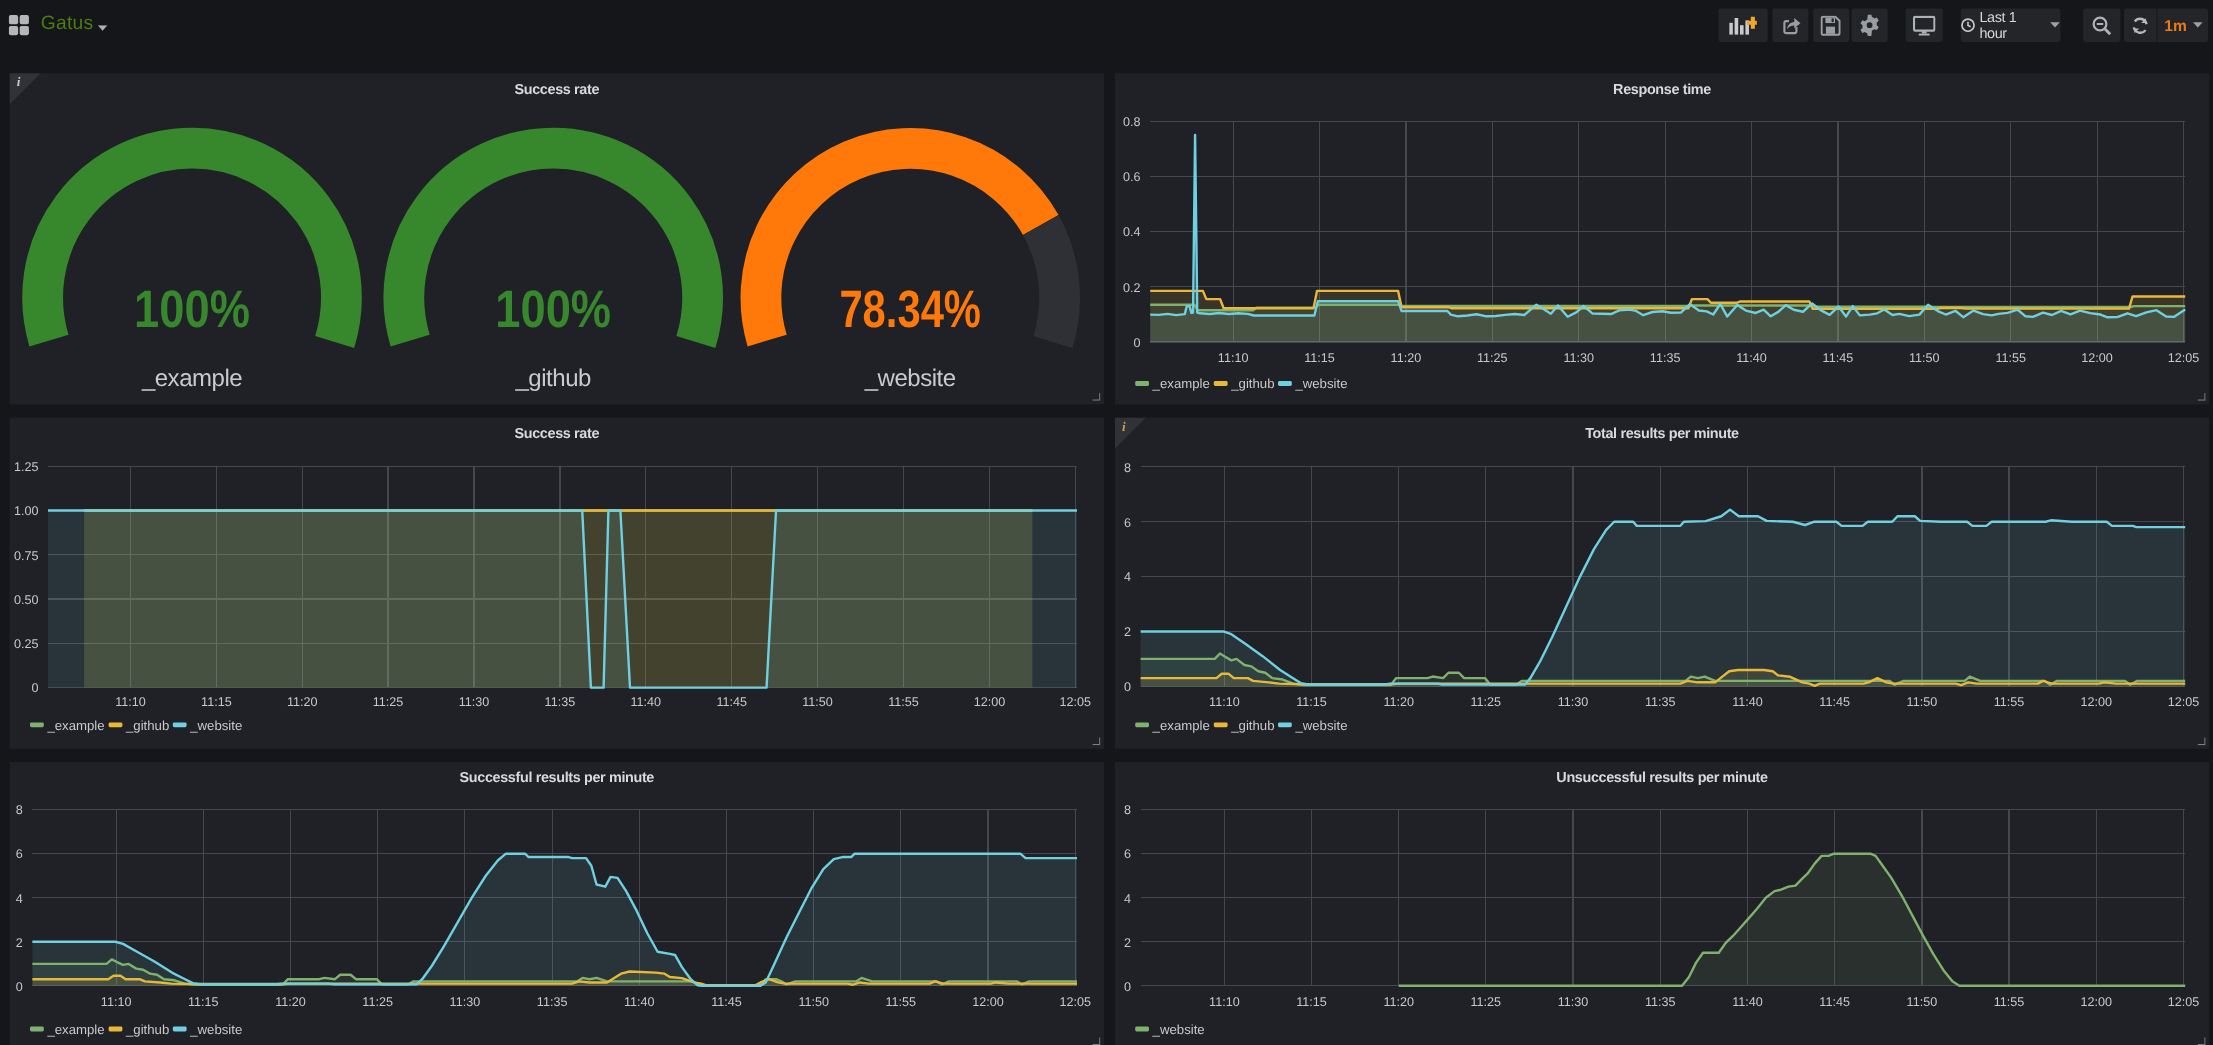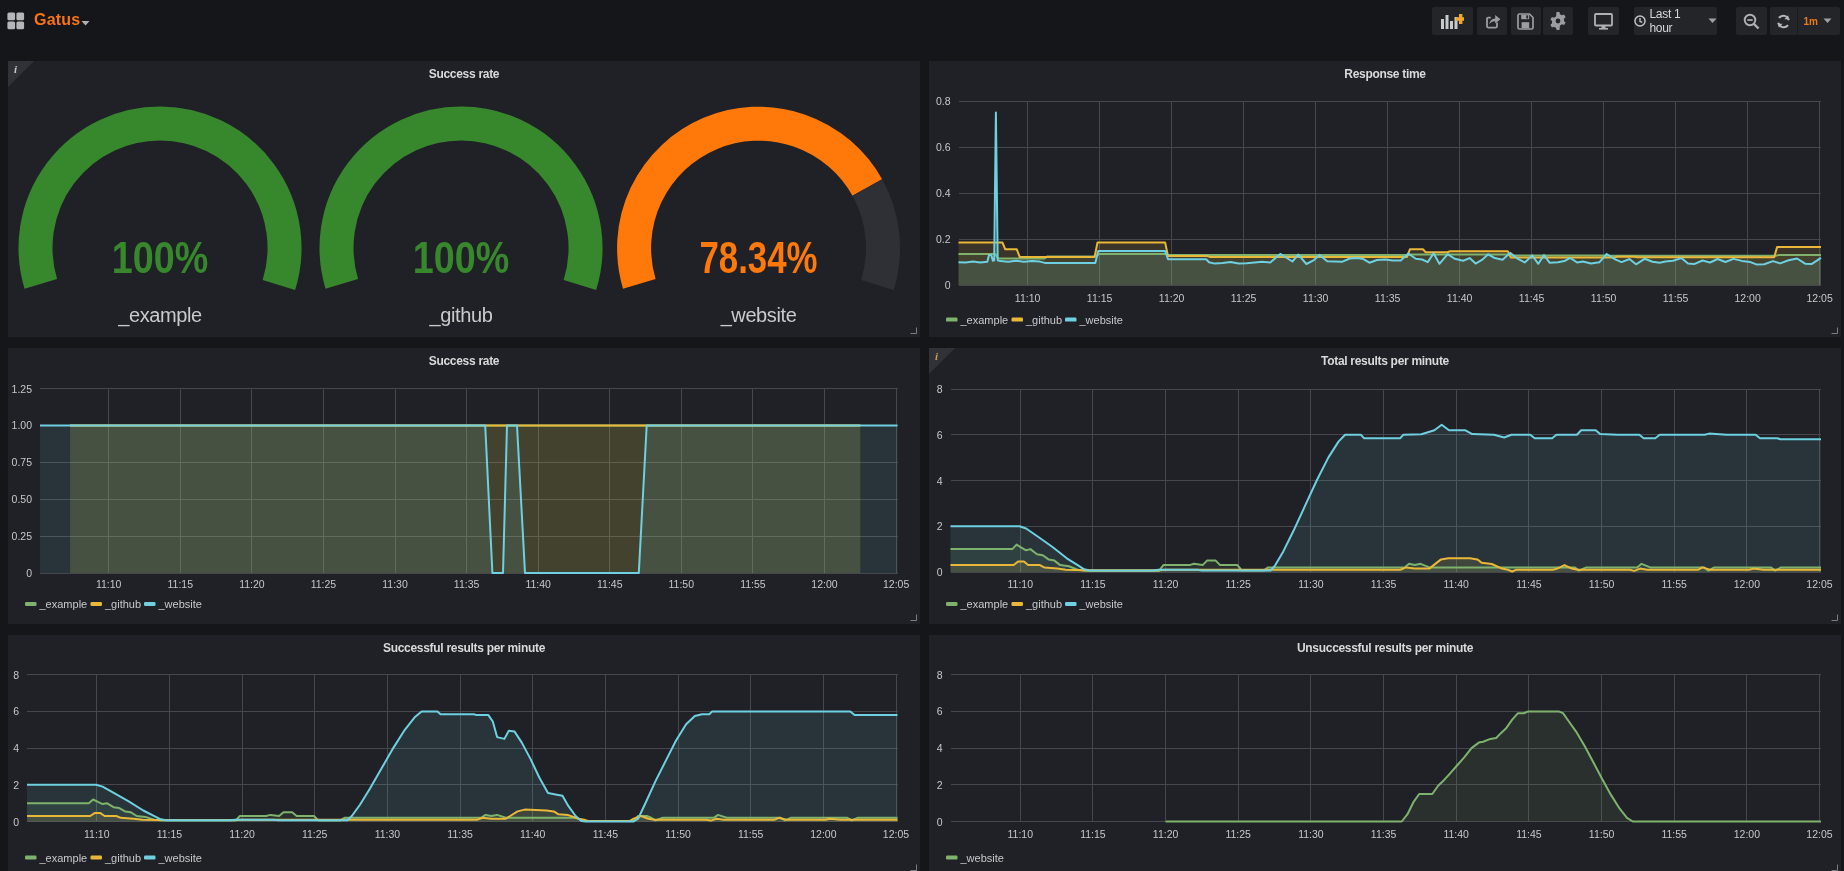--- a/index.html
+++ b/index.html
@@ -13,21 +13,21 @@
 </head>
 <body>
 
 <div style="position:absolute;left:0;top:0;width:1844px;height:53px;">
   <svg width="28" height="28" style="position:absolute;left:7px;top:12px" viewBox="0 0 28 28">
     <rect x="0.4" y="0.6" width="7.7" height="7.7" rx="1.5" fill="#b5b6b8"></rect>
     <rect x="9.4" y="0.6" width="7.7" height="7.7" rx="1.5" fill="#b5b6b8"></rect>
     <rect x="0.4" y="9.6" width="7.7" height="7.7" rx="1.5" fill="#b5b6b8"></rect>
     <rect x="9.4" y="9.6" width="7.7" height="7.7" rx="1.5" fill="#b5b6b8"></rect>
   </svg>
-  <div style="position:absolute;left:34px;top:10.5px;font-size:16px;font-weight:700;color:#f97316;letter-spacing:0.2px">Gatus</div>
+  <div style="position:absolute;left:34px;top:10.5px;font-size:16px;font-weight:400;color:#4d7c0f;letter-spacing:0.2px">Gatus</div>
   <svg width="9" height="5" style="position:absolute;left:81px;top:21px" viewBox="0 0 9 5">
       <path d="M0.5 0 L4.5 4.6 L8.5 0 z" fill="#aeb0b3"></path>
     </svg>
 
   <div class="nbtn" style="left:1432px;width:41px">
     <svg width="23" height="16" viewBox="0 0 23 16">
       <rect x="0" y="6" width="3" height="10" fill="#c9cacc"></rect>
       <rect x="4.5" y="2" width="3" height="14" fill="#c9cacc"></rect>
       <rect x="9" y="8" width="3" height="8" fill="#c9cacc"></rect>
       <rect x="13.5" y="4" width="3" height="12" fill="#c9cacc"></rect>
@@ -86,21 +86,21 @@
 
   <div class="nbtn" style="left:1770px;width:69.5px;justify-content:flex-start;padding:0">
     <div style="width:27.5px;height:28px;display:flex;align-items:center;justify-content:center;border-right:1px solid #1a1b1e">
       <svg width="15" height="15" viewBox="0 0 15 15">
         <path d="M2.2 8.8 a5.5 5.5 0 0 0 9.8 2.3" fill="none" stroke="#b5b7ba" stroke-width="2"></path>
         <path d="M12.8 6.2 a5.5 5.5 0 0 0 -9.8 -2.3" fill="none" stroke="#b5b7ba" stroke-width="2"></path>
         <path d="M12.3 1.2 v4 h-4 z" fill="#b5b7ba"></path>
         <path d="M2.7 13.8 v-4 h4 z" fill="#b5b7ba"></path>
       </svg>
     </div>
-    <span style="font-size:10px;font-weight:bold;color:#eb7b18;margin-left:6px">1m</span>
+    <span style="font-size:13px;font-weight:bold;color:#eb7b18;margin-left:6px">1m</span>
     <svg width="9" height="6" viewBox="0 0 9 6" style="margin-left:5px">
         <path d="M0.5 0.5 L4.5 5 L8.5 0.5 z" fill="#9ea1a6"></path>
       </svg>
   </div>
 </div>
 
 <div class="panel" style="left:8px;top:61px;width:912px;height:276px">
 <div style="position:absolute;left:0;top:0;width:0;height:0;border-top:26px solid #313238;border-right:26px solid transparent"></div>
     <div style="position:absolute;left:6px;top:2px;font-size:11px;font-style:italic;font-weight:bold;font-family:'Liberation Serif',serif;color:#c5c8ce">i</div>
 <svg width="912" height="276" style="position:absolute;left:0;top:0">

